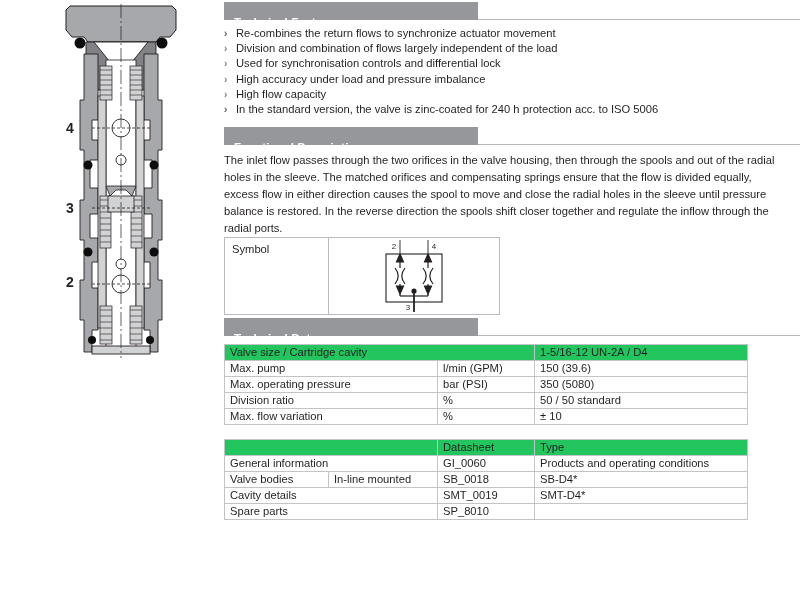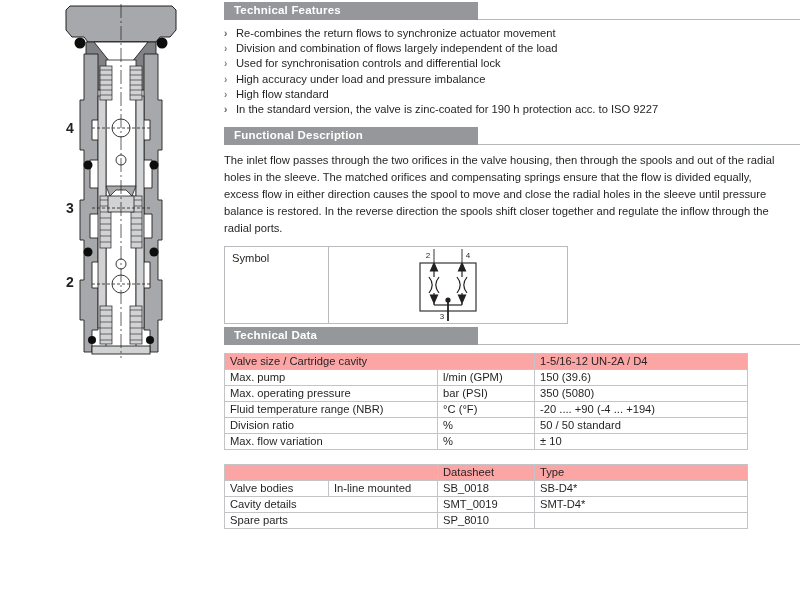--- a/index.html
+++ b/index.html
@@ -51,21 +51,21 @@
     background: #95979a;
   }
   .section-head .rule {
     position: absolute;
     left: 254px; top: 19px;
     right: 0; height: 1px;
     background: #b5b7ba;
   }
   .section-head .title {
     position: absolute;
-    left: 10px; top: 4px;
+    left: 10px; top: 16px;
     font-size: 11.5px;
     font-weight: bold;
     color: #ffffff;
     letter-spacing: 0.2px;
     white-space: nowrap;
   }
 
   
   .feature-list {
     list-style: none;
@@ -92,22 +92,21 @@
   .body-copy {
     margin: 7px 0 0 0;
     font-size: 11.2px;
     line-height: 17px;
     color: #231f20;
     width: 560px;
   }
 
   
   .symbol-box {
-    margin-top: 9px;
-    width: 344px;
+    width: 276px;
     height: 78px;
     border: 1px solid #b9bbbe;
     display: flex;
   }
   .symbol-box .sym-label {
     width: 104px;
     border-right: 1px solid #b9bbbe;
     font-size: 11.2px;
     padding: 5px 0 0 7px;
     color: #231f20;
@@ -128,21 +127,21 @@
   table.dtable td, table.dtable th {
     border: 1px solid #c2c4c7;
     padding: 1px 5px 2px 5px;
     height: 16px;
     font-weight: normal;
     text-align: left;
     vertical-align: middle;
     white-space: nowrap;
     overflow: hidden;
   }
-  table.dtable .shade { background: #fca5a5; }
+  table.dtable .shade { background: #22c55e; }
   table.dtable .ctr { text-align: left; }
 
   #tech-data-table { width: 523px; margin-top: 8px; }
   #datasheet-table { width: 523px; margin-top: 14px; }
 </style>
 </head>
 <body>
 
 <div id="page">
 
@@ -292,23 +291,23 @@
       <div class="rule"></div>
       <div class="title">Technical Features</div>
     </div>
 
     <ul class="feature-list" id="feature-list">
         <li><span class="chev">›</span></li>
         <li><span class="chev">›</span><span>Re-combines the return flows to synchronize actuator movement</span></li>
         <li><span class="chev">›</span><span>Division and combination of flows largely independent of the load</span></li>
         <li><span class="chev">›</span><span>Used for synchronisation controls and differential lock</span></li>
         <li><span class="chev">›</span><span>High accuracy under load and pressure imbalance</span></li>
-        <li><span class="chev">›</span><span>High flow standard</span></li>
+        <li><span class="chev">›</span><span>High flow capacity</span></li>
         <li><span class="chev">›</span></li>
-        <li><span class="chev">›</span><span>In the standard version, the valve is zinc-coated for 190 h protection acc. to ISO 9227</span></li>
+        <li><span class="chev">›</span><span>In the standard version, the valve is zinc-coated for 240 h protection acc. to ISO 5006</span></li>
       </ul>
 
     <div class="section-head" style="margin-top:8px;">
       <div class="bar"></div>
       <div class="rule"></div>
       <div class="title">Functional Description</div>
     </div>
 
     <p class="body-copy">The inlet flow passes through the two orifices in the valve housing, then through the spools and out of the radial holes in the sleeve. The matched orifices and compensating springs ensure that the flow is divided equally, excess flow in either direction causes the spool to move and close the radial holes in the sleeve until pressure balance is restored. In the reverse direction the spools shift closer together and regulate the inflow through the radial ports.</p>
 
@@ -378,25 +377,20 @@
             <td>Max. pump</td>
             <td>l/min (GPM)</td>
             <td class="ctr">150 (39.6)</td>
           </tr>
           <tr>
             <td>Max. operating pressure</td>
             <td>bar (PSI)</td>
             <td class="ctr">350 (5080)</td>
           </tr>
           <tr>
-            <td>Fluid temperature range (NBR)</td>
-            <td>°C (°F)</td>
-            <td class="ctr">-20 .... +90 (-4 ... +194)</td>
-          </tr>
-          <tr>
             <td>Division ratio</td>
             <td>%</td>
             <td class="ctr">50 / 50 standard</td>
           </tr>
           <tr>
             <td>Max. flow variation</td>
             <td>%</td>
             <td class="ctr">± 10</td>
           </tr>
         </tbody>
@@ -411,20 +405,25 @@
         </colgroup>
       <thead>
           <tr>
             <th class="shade" colspan="2"></th>
             <th class="shade">Datasheet</th>
             <th class="shade ctr">Type</th>
           </tr>
         </thead>
       <tbody>
           <tr>
+            <td colspan="2">General information</td>
+            <td>GI_0060</td>
+            <td class="ctr">Products and operating conditions</td>
+          </tr>
+          <tr>
             <td>Valve bodies</td>
             <td>In-line mounted</td>
             <td>SB_0018</td>
             <td class="ctr">SB-D4*</td>
           </tr>
           <tr>
             <td colspan="2">Cavity details</td>
             <td>SMT_0019</td>
             <td class="ctr">SMT-D4*</td>
           </tr>

